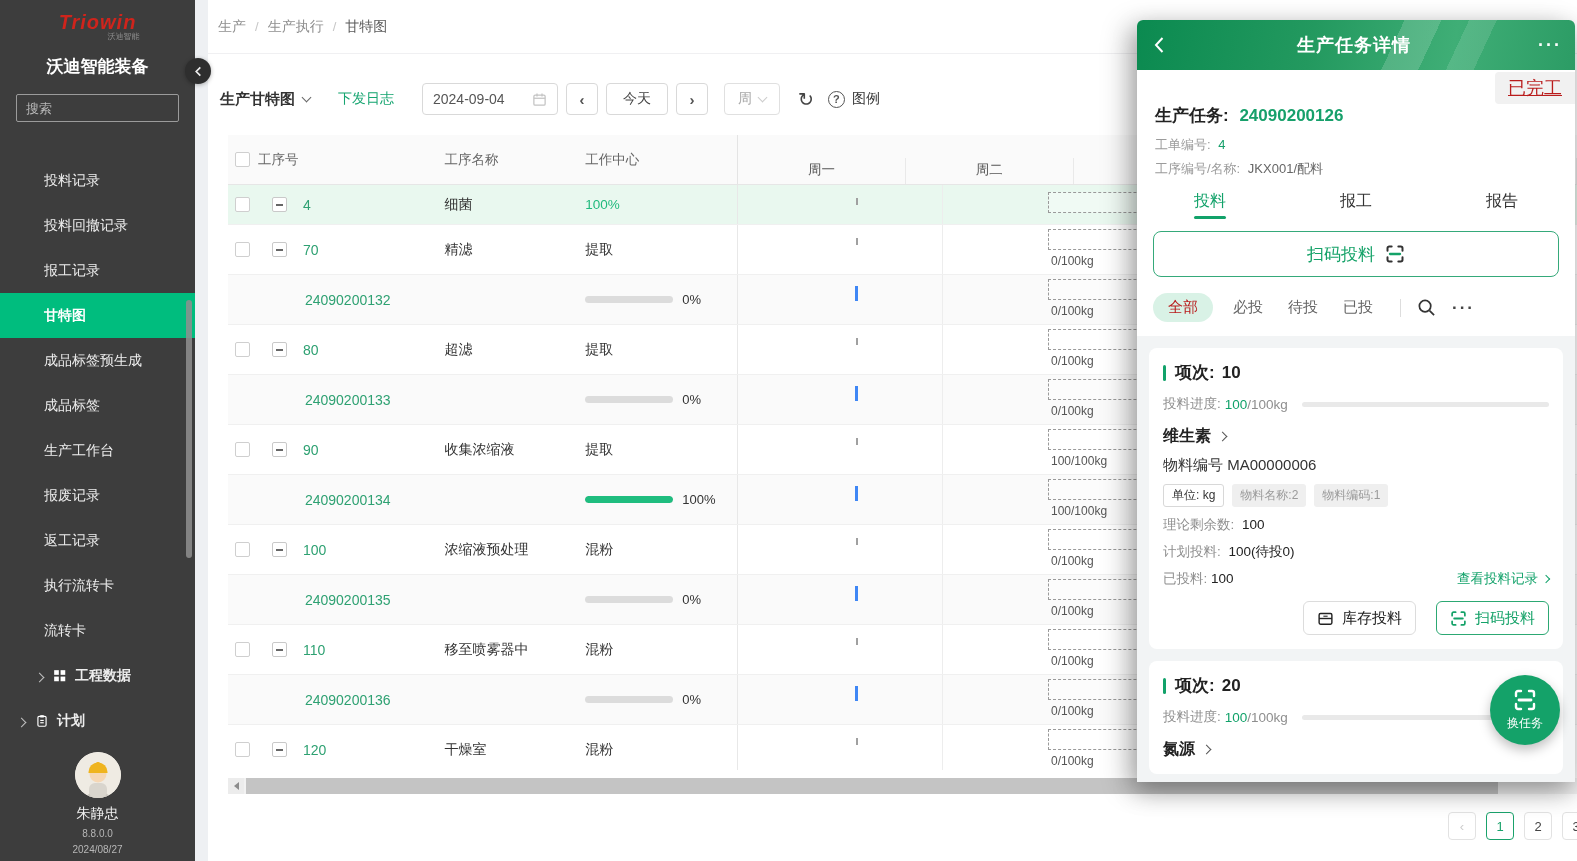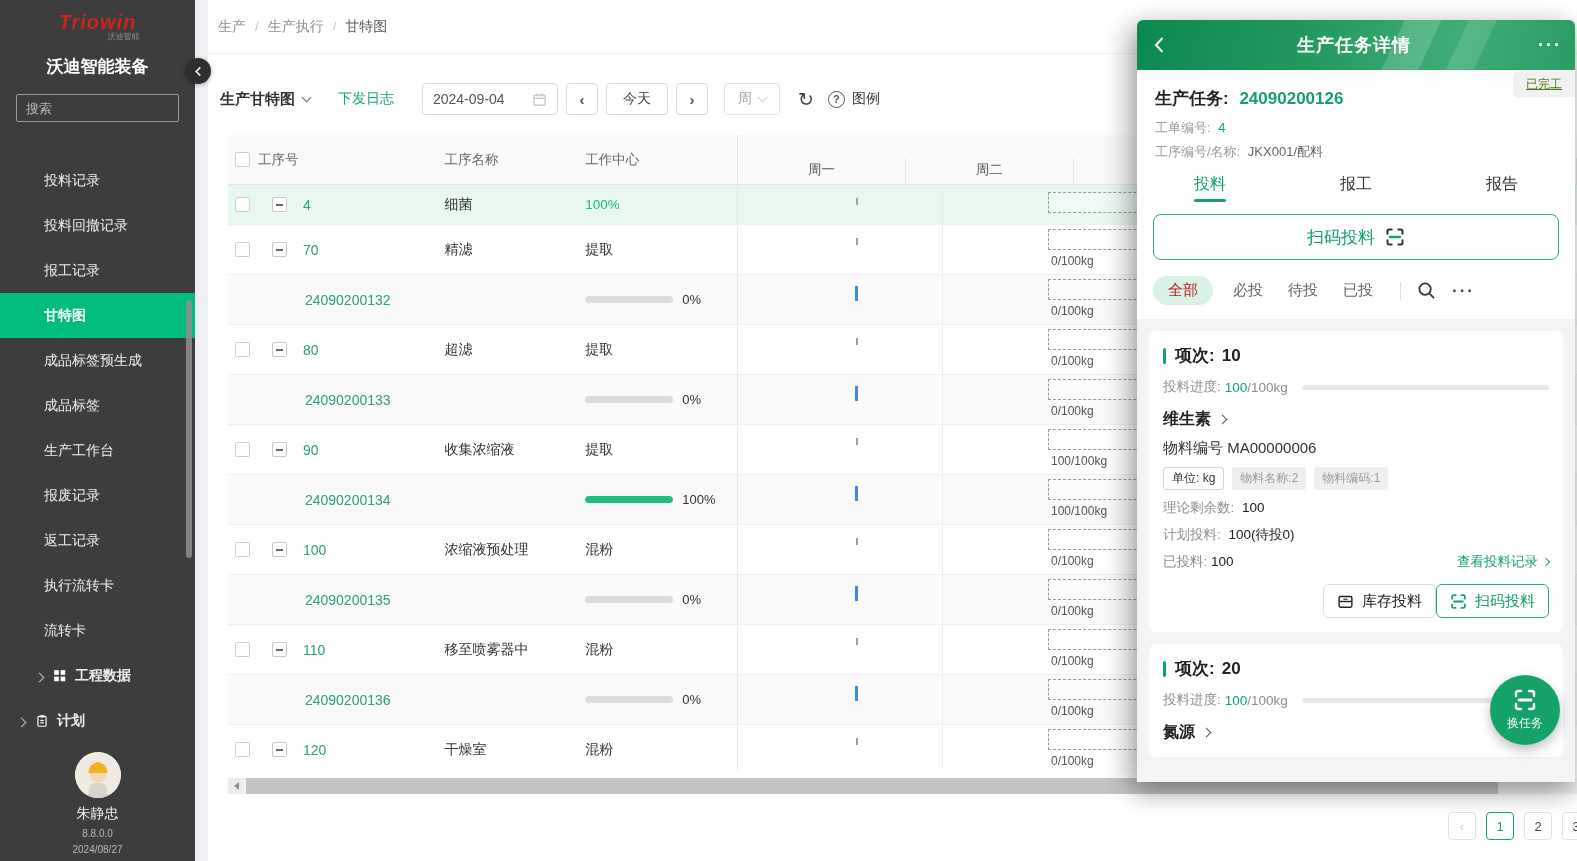--- a/index.html
+++ b/index.html
@@ -99,22 +99,22 @@
   
   .panel { position:absolute; left:1137px; top:20px; width:438px; height:762px; background:#fff; z-index:20; border-radius:6px 6px 0 0; box-shadow:-10px 6px 28px rgba(0,0,0,.22), 0 10px 24px rgba(0,0,0,.25); display:flex; flex-direction:column; overflow:hidden; }
   .p-header { height:50px; flex:none; display:flex; align-items:center; color:#fff; position:relative;
     background:
       linear-gradient(115deg, rgba(255,255,255,0) 58%, rgba(255,255,255,.16) 58%, rgba(255,255,255,.16) 66%, rgba(255,255,255,0) 66%, rgba(255,255,255,0) 72%, rgba(255,255,255,.12) 72%, rgba(255,255,255,.12) 78%, rgba(255,255,255,0) 78%),
       linear-gradient(100deg, #0b8a50 0%, #23995f 40%, #3fae76 72%, #2c9c65 100%);
   }
   .p-back { width:46px; height:50px; display:flex; align-items:center; justify-content:center; cursor:pointer; }
   .p-title { flex:1; text-align:center; font-size:18px; font-weight:bold; letter-spacing:1px; }
   .p-more { width:50px; text-align:center; font-size:18px; font-weight:bold; letter-spacing:2px; cursor:pointer; }
-  .p-badge { position:absolute; right:0; top:52px; background:#f1f1f1; color:#4d7c0f; font-size:12px; padding:4px 13px; border-radius:4px 0 0 4px; z-index:2;text-decoration:underline; }
-  .p-task { padding:17px 18px 0; font-size:17px; color:#222; font-weight:bold; }
+  .p-badge { position:absolute; right:0; top:52px; background:#f1f1f1; color:#b91c1c; font-size:18px; padding:4px 13px; border-radius:4px 0 0 4px; z-index:2;text-decoration:underline; }
+  .p-task { padding:34px 18px 0; font-size:17px; color:#222; font-weight:bold; }
   .p-task .task-no { color:#17a06b; margin-left:6px; font-weight:600; }
   .p-meta { padding:9px 18px 0; font-size:13px; color:#9b9b9b; }
   .p-meta .v-green { color:#17a06b; margin-left:4px; }
   .p-meta .v-dark { color:#666; margin-left:4px; }
   .p-meta .meta-line + .meta-line { margin-top:6px; }
   .p-tabs { display:flex; margin-top:13px; }
   .p-tab { flex:1; text-align:center; font-size:16px; color:#333; cursor:pointer; padding-bottom:7px; }
   .p-tab.active { color:#12a26a; position:relative; }
   .p-tab.active::after { content:""; position:absolute; left:50%; transform:translateX(-50%); bottom:0; width:32px; height:3px; border-radius:2px; background:#12a26a; }
   .p-scan-big { margin:12px 16px 0; height:46px; border:1px solid #35a97a; border-radius:8px; display:flex; align-items:center; justify-content:center; gap:10px; color:#15a268; font-size:17px; cursor:pointer; background:#fff; }
@@ -137,21 +137,21 @@
   .chev-dark { display:inline-block; width:7px; height:7px; border-right:1.6px solid #555; border-bottom:1.6px solid #555; transform:rotate(-45deg); }
   .mat-no { margin-top:9px; font-size:15px; color:#333; }
   .chip-row { margin-top:9px; display:flex; gap:8px; align-items:center; }
   .tag-outline { border:1px solid #d8d8d8; border-radius:3px; padding:2px 8px; font-size:12px; color:#333; background:#fff; }
   .tag-gray { background:#efefef; border-radius:3px; padding:3px 8px; font-size:12px; color:#9a9a9a; }
   .kv { margin-top:9px; font-size:13.5px; color:#8e8e8e; }
   .kv .v { color:#222; margin-left:4px; }
   .kv-row { display:flex; justify-content:space-between; align-items:center; margin-top:9px; font-size:13.5px; color:#8e8e8e; }
   .rec-link { color:#12a26a; display:flex; align-items:center; gap:5px; cursor:pointer; }
   .rec-link .chev-dark { border-color:#12a26a; width:6px; height:6px; }
-  .card-btns { display:flex; justify-content:flex-end; gap:0; margin-top:13px; }
+  .card-btns { display:flex; justify-content:flex-end; gap:20px; margin-top:13px; }
   .btn-stock { height:34px; border:1px solid #dcdcdc; border-radius:6px; padding:0 13px; display:flex; align-items:center; gap:8px; font-size:15px; color:#222; background:#fff; cursor:pointer; }
   .btn-scan { height:34px; border:1px solid #2ca873; border-radius:6px; padding:0 13px; display:flex; align-items:center; gap:8px; font-size:15px; color:#14a268; background:#fff; cursor:pointer; }
   .float-btn { position:absolute; right:15px; top:655px; width:70px; height:70px; border-radius:50%; background:#14a269; color:#fff; display:flex; flex-direction:column; align-items:center; justify-content:center; gap:3px; box-shadow:0 5px 12px rgba(0,0,0,.25); cursor:pointer; z-index:30; }
   .float-btn .fb-label { font-size:12px; }
   .scan-two-tone .corners { stroke:#333; }
   .scan-two-tone .bar { stroke:#14a268; }
 </style>
 </head>
 <body>
 

